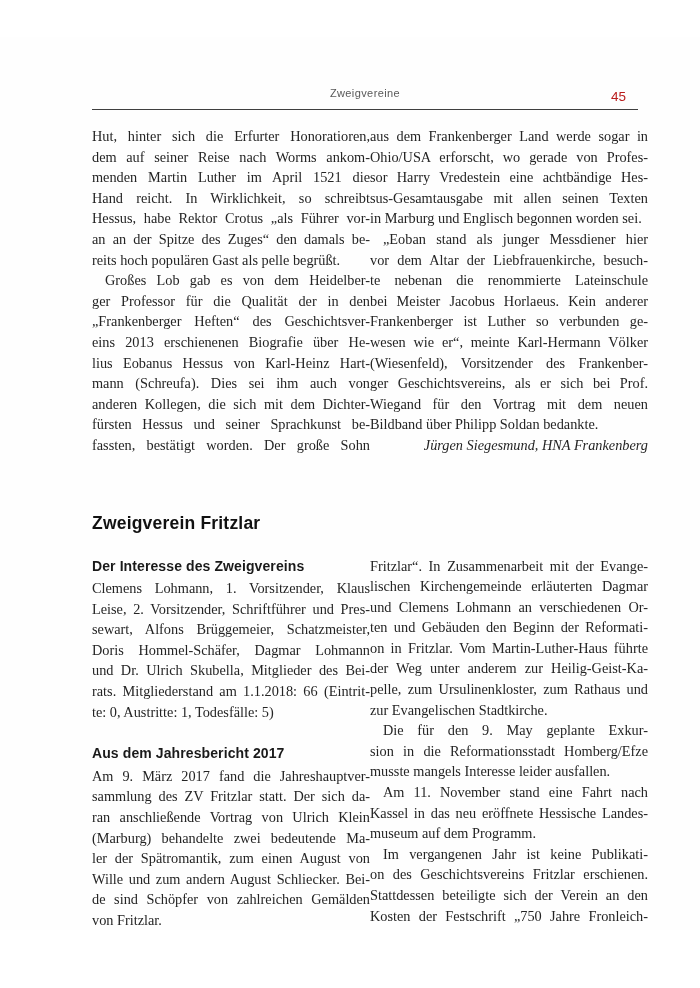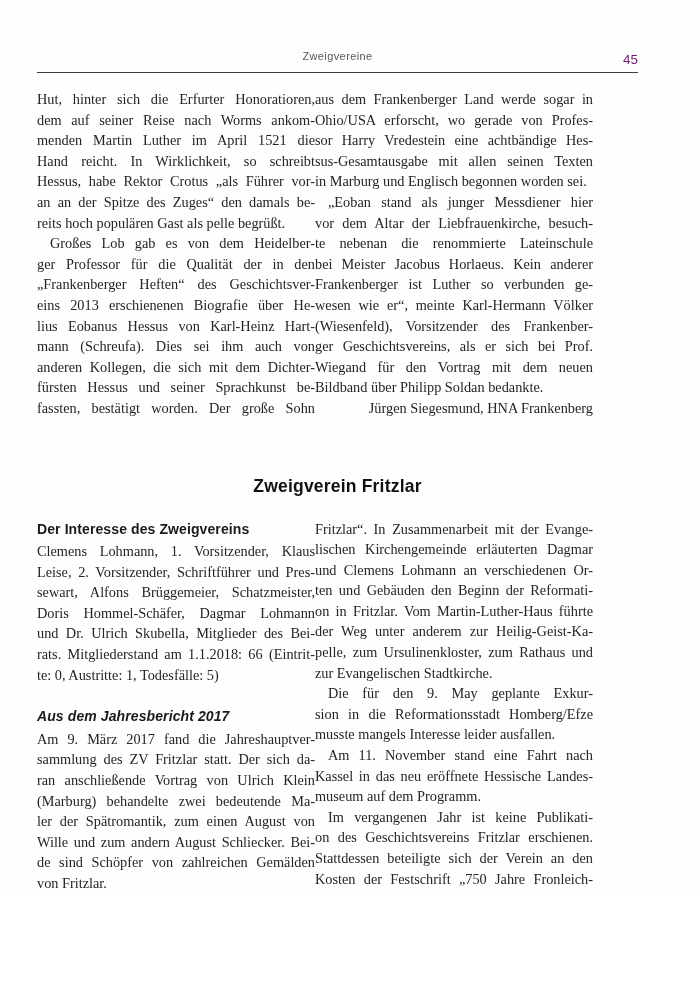--- a/index.html
+++ b/index.html
@@ -1,82 +1,83 @@
 <!DOCTYPE html>
 <html lang="de"><head>
 <meta charset="utf-8">
 <style>
   html, body { margin:0; padding:0; background:#ffffff; }
   .page {
     position:relative;
     width:700px; height:893px;
     box-sizing:border-box;
     background:#fefefe;
-    padding:46px 62px 0 37px;
+    padding:46px 62px 0 92px;
     font-family:"Liberation Serif", serif;
     color:#242424;
     overflow:hidden;
+    margin-top:37px;
   }
   .header {
     position:relative;
     text-align:center;
     padding-bottom:8px;
     border-bottom:1.4px solid #3f3f3f;
   }
   .running-title {
     font-family:"Liberation Sans", sans-serif;
     font-size:11px;
     color:#585858;
     letter-spacing:.4px;
   }
   .pagenum {
-    position:absolute; right:0; bottom:5px;
+    position:absolute; right:12px; bottom:5px;
     font-family:"Liberation Sans", sans-serif;
     font-size:13.5px;
-    color:#701a75;
+    color:#b91c1c;
   }
   .columns { display:flex; align-items:flex-start; }
   .section1 { margin-top:16px; }
   .col {
     flex:0 0 278px; width:278px;
     font-size:14.3px; line-height:20.6px;
   }
   .para-lines {
     white-space:pre-line;
     text-align:justify;
     text-align-last:justify;
     -moz-text-align-last:justify;
   }
   .indent .para-lines { text-indent:13px; }
   .para-last { text-align:left; }
   .para-last:empty { display:none; }
   .attribution {
+    font-style:italic;
     text-align:right;
     line-height:20.6px;
   }
   .heading {
     font-family:"Liberation Sans", sans-serif;
     font-weight:700;
     font-size:17.5px;
     letter-spacing:.2px;
     color:#111111;
-    text-align:center;
     margin:55px 0 21px 0;
     line-height:24px;
   }
   .subhead {
     font-family:"Liberation Sans", sans-serif;
     font-weight:700;
     font-size:14px;
     letter-spacing:.1px;
     color:#1a1a1a;
     line-height:20.6px;
     margin-bottom:2px;
   }
-  .subhead-gap { margin-top:21px;font-style:italic; }
+  .subhead-gap { margin-top:21px; }
 </style>
 </head>
 <body>
 
 <div class="page">
 
   <div class="header">
     <span class="running-title">Zweigvereine</span>
     <span class="pagenum">45</span>
   </div>

